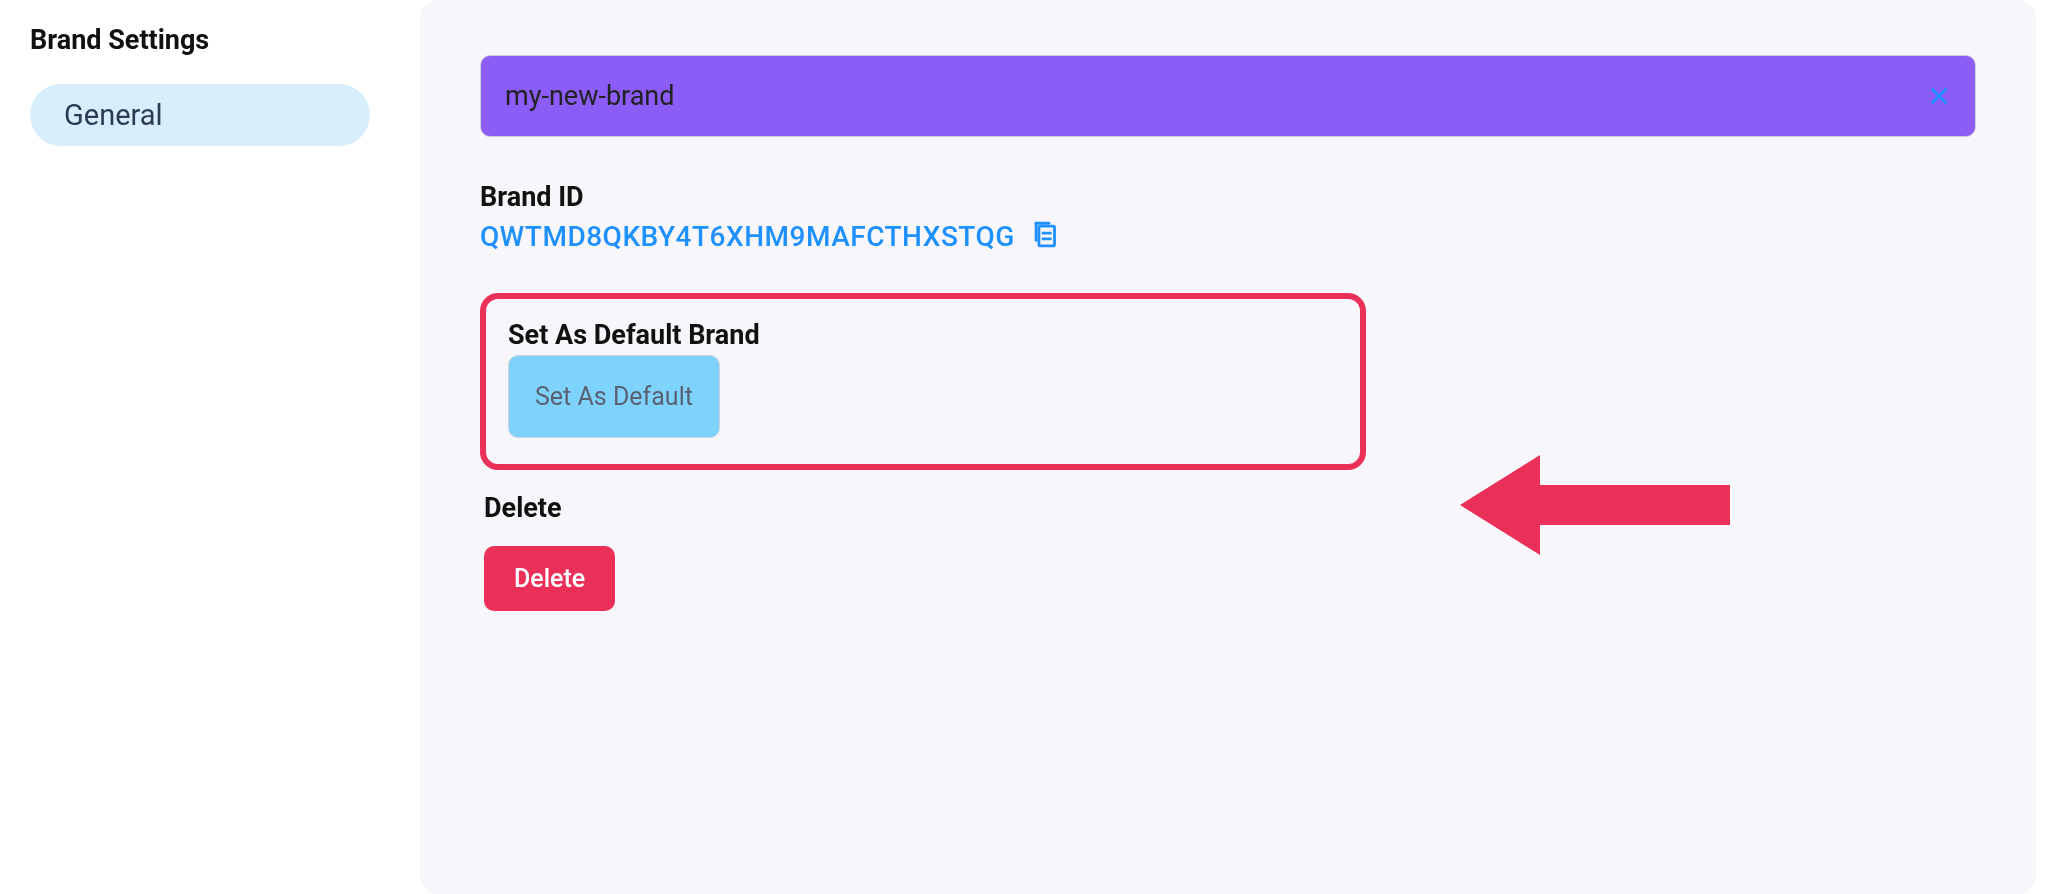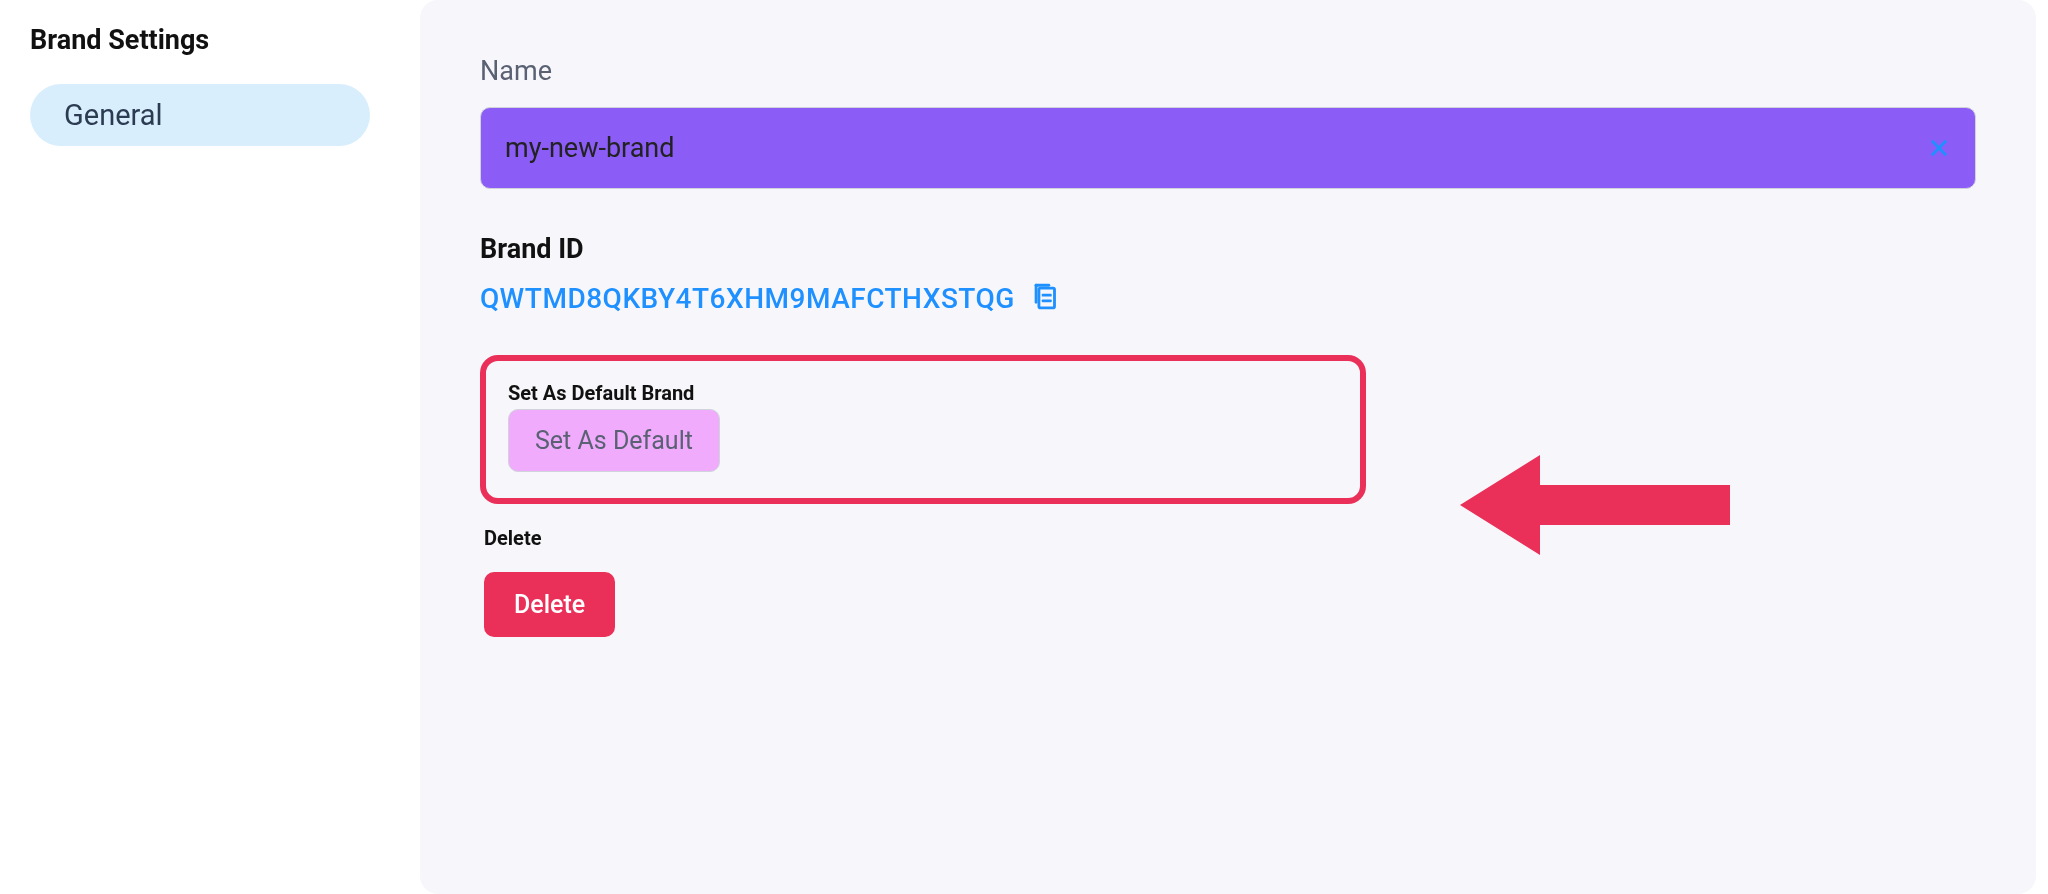--- a/index.html
+++ b/index.html
@@ -71,21 +71,21 @@
       color: #1e90ff;
       padding: 4px;
       display: flex;
       align-items: center;
       justify-content: center;
     }
     .section-heading {
       font-size: 27px;
       font-weight: 700;
       color: #111;
-      margin-bottom: 16px;
+      margin-bottom: 6px;
     }
     .brand-id-row {
       display: flex;
       align-items: flex-end;
       gap: 14px;
       margin-bottom: 40px;
     }
     .brand-id-value {
       font-size: 28px;
       font-weight: 500;
@@ -101,35 +101,35 @@
       display: flex;
     }
     .highlight-box {
       border: 6px solid #ea3059;
       border-radius: 18px;
       padding: 20px 22px 26px 22px;
       width: 886px;
       margin-bottom: 22px;
     }
     .section-title {
-      font-size: 20px;
+      font-size: 27px;
       font-weight: 700;
       color: #111;
       margin-bottom: 4px;
     }
     .section-desc {
       font-size: 27px;
       color: #5a6173;
       margin-bottom: 22px;
     }
     .btn-outline {
-      background: #f0abfc;
+      background: #7dd3fc;
       border: 1px solid #d0d3dc;
       border-radius: 10px;
-      padding: 16px 26px;
+      padding: 26px 26px;
       font-size: 25px;
       color: #5a6173;
       cursor: pointer;
       font-family: inherit;
     }
     .delete-section { padding: 0 4px; }
     .btn-danger {
       background: #ea3059;
       border: none;
       border-radius: 10px;
@@ -151,21 +151,20 @@
 </head>
 <body>
 
 <div class="sidebar">
   <div class="sidebar-title">Brand Settings</div>
   <div class="sidebar-item">General</div>
 </div>
 
 <div class="main">
 
-  <div class="form-label">Name</div>
   <div class="input-wrap">
     <input class="text-input" type="text" value="my-new-brand" style="">
     <button class="clear-btn">
       <svg width="22" height="22" viewBox="0 0 24 24" fill="none" stroke="currentColor" stroke-width="3" stroke-linecap="round">
           <line x1="5" y1="5" x2="19" y2="19"></line>
           <line x1="19" y1="5" x2="5" y2="19"></line>
         </svg>
     </button>
   </div>
 

